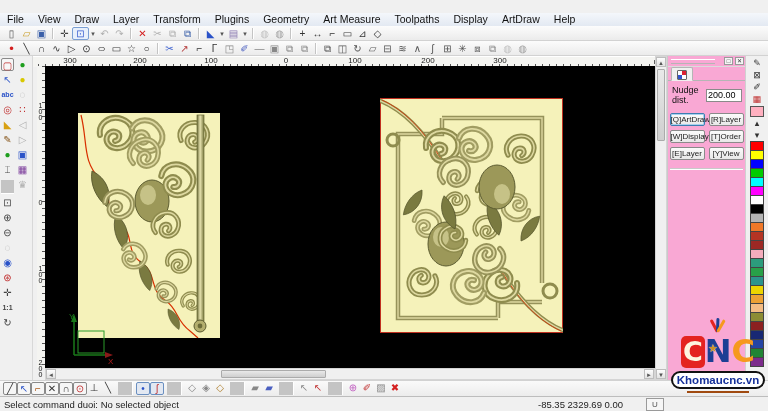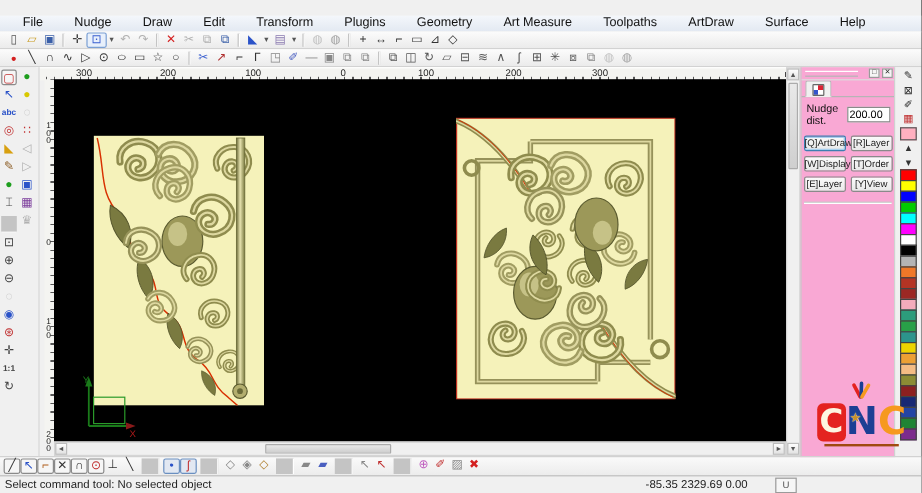--- a/index.html
+++ b/index.html
@@ -13,21 +13,21 @@
   .appicon{width:9px;height:9px;margin:0 4px 0 3px;border-radius:2px;
     background:linear-gradient(135deg,#f7b733,#d84315 60%,#8e2413);box-shadow:inset 0 0 1px #fff;}
   .wbtns{position:absolute;right:4px;top:0;display:flex;}
   .wbtn{width:19px;height:10px;margin-left:1px;border:1px solid #16294d;border-top:none;
     border-radius:0 0 3px 3px;background:linear-gradient(#cdd8ea,#8fa2c2);
     color:#fff;font-size:7px;line-height:9px;text-align:center;text-shadow:0 0 1px #334;}
   .wbtn.close{background:linear-gradient(#e08b82,#b13c35);}
   
   .menubar{position:absolute;left:0;top:13px;width:768px;height:13px;background:linear-gradient(#f4f7fb,#e3e9f2);
     border-bottom:1px solid #c9cdd4;display:flex;align-items:center;font-size:10.5px;}
-  .mi{padding:0 7px;line-height:13px;margin-left:12px;}
+  .mi{padding:0 7px;line-height:13px;}
   
   .tbar{position:absolute;left:0;width:768px;background:linear-gradient(#fcfcfc,#ebebeb);
     border-bottom:1px solid #d2d2d2;display:flex;align-items:center;padding-left:4px;box-sizing:border-box;}
   #toolbar1{top:26px;height:15px;}
   #toolbar2{top:41px;height:15px;}
   .tbi{display:inline-block;width:15px;height:13px;line-height:13px;text-align:center;font-size:10px;}
   .tbi.small{font-size:13px;}
   .tbi.dd{width:8px;font-size:7px;color:#555;}
   .tbi.framed{border:1px solid #7a9fd4;background:#e8f0fb;border-radius:2px;height:11px;line-height:11px;}
   .tbi.wide{transform:scaleX(1.45);}
@@ -122,30 +122,30 @@
 </style>
 </head>
 <body>
 
 <div id="app">
 
 
   <div class="menubar">
 
   <span class="mi">File</span>
-      <span class="mi">Nudge</span>
+      <span class="mi">View</span>
       <span class="mi">Draw</span>
-      <span class="mi">Edit</span>
+      <span class="mi">Layer</span>
       <span class="mi">Transform</span>
       <span class="mi">Plugins</span>
       <span class="mi">Geometry</span>
       <span class="mi">Art Measure</span>
       <span class="mi">Toolpaths</span>
+      <span class="mi">Display</span>
       <span class="mi">ArtDraw</span>
-      <span class="mi">Surface</span>
       <span class="mi">Help</span>
     </div>
 
   <div class="tbar" id="toolbar1">
 
   <span class="tbi" style="color: rgb(85, 85, 85);">▯</span>
       <span class="tbi" style="color: rgb(200, 154, 30);">▱</span>
       <span class="tbi" style="color: rgb(58, 95, 168);">▣</span>
       <span class="tbi sep"></span>
       <span class="tbi" style="color: rgb(68, 68, 68);">✛</span>
@@ -431,34 +431,35 @@
       <span class="tbi" style="color: rgb(136, 136, 136);">↖</span>
       <span class="tbi" style="color: rgb(192, 48, 48);">↖</span>
       <span class="tbi sep"></span>
       <span class="tbi" style="color: rgb(192, 95, 192);">⊕</span>
       <span class="tbi" style="color: rgb(192, 48, 48);">✐</span>
       <span class="tbi" style="color: rgb(136, 136, 136);">▨</span>
       <span class="tbi" style="color: rgb(212, 32, 32);">✖</span>
     </div>
 
   <div class="statusbar">
-    <span class="st-msg">Select command tool: No selected object</span>
+    <span class="st-msg">Select command duoi: No selected object</span>
     <span class="st-coord">-85.35 2329.69 0.00</span>
     <span class="st-u">U</span>
   </div>
 
   <div class="logo">
     <div class="rays">
       <span class="ray" style="background:#e42320;transform:rotate(-28deg);"></span>
       <span class="ray" style="background:#1c3f94;transform:rotate(2deg);"></span>
       <span class="ray" style="background:#f6991e;transform:rotate(30deg);"></span>
     </div>
     <div class="brand">
 
     <span class="bl c1" style="color: rgb(253, 245, 224);">C</span>
         <span class="bl" style="color: rgb(28, 63, 148);">N</span>
         <span class="bl" style="color: rgb(246, 153, 30);">C</span>
       </div>
     <span class="star">★</span>
+    <div class="badge">Khomaucnc.vn</div>
     <div class="brownline"></div>
   </div>
 
 </div>
 
 </body></html>

